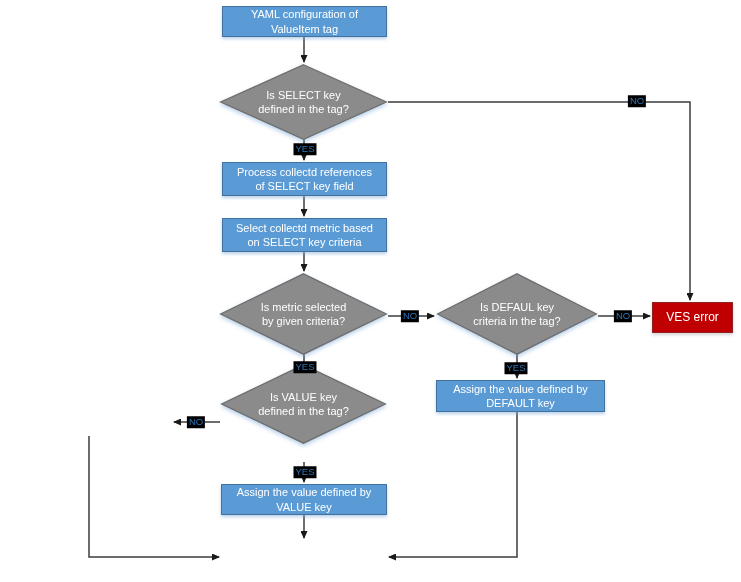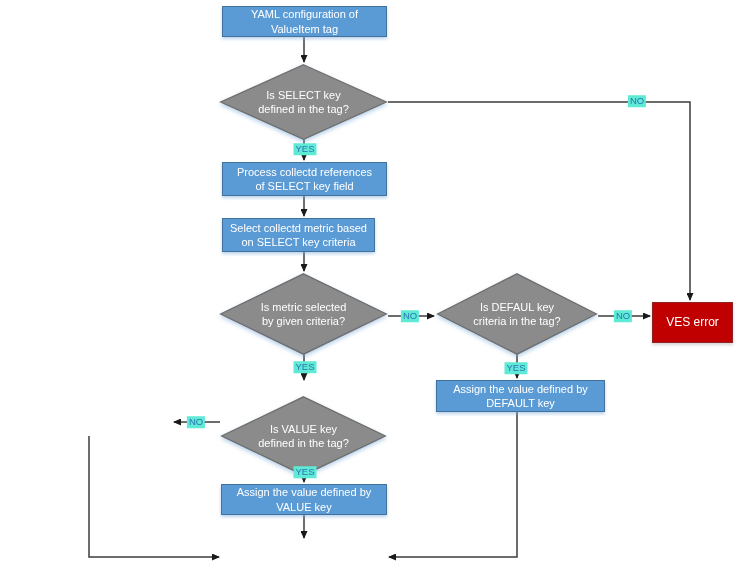--- a/index.html
+++ b/index.html
@@ -43,21 +43,21 @@
     position:absolute; left:0; top:0; right:0; bottom:0;
     display:flex; align-items:center; justify-content:center;
     text-align:center;
     color:#ffffff; font-size:11px; line-height:1.3;
     white-space:pre-line;
   }
 
   .elabel {
     position:absolute;
     transform:translate(-50%,-50%);
-    background:#5eead4;
+    background:#000000;
     color:#2E74B5;
     font-size:9.5px;
     line-height:1;
     padding:1px 2px;
   }
 </style>
 </head>
 <body>
 
 <div class="canvas">
@@ -85,32 +85,32 @@
       <polyline points="388,102 690,102 690,300" marker-end="url(#arrow)"></polyline>
     </g>
   </svg>
 
   <div class="node process" style="left:222px; top:6px; width:165px; height:31px;">YAML configuration of
 ValueItem tag</div>
 
   <div class="node process" style="left:222px; top:162px; width:165px; height:34px;">Process collectd references
 of SELECT key field</div>
 
-  <div class="node process" style="left:222px; top:218px; width:153px; height:34px;">Select collectd metric based
+  <div class="node process" style="left:222px; top:218px; width:165px; height:34px;">Select collectd metric based
 on SELECT key criteria</div>
 
   <div class="node process" style="left:436px; top:380px; width:169px; height:32px;">Assign the value defined by
 DEFAULT key</div>
 
 
   <div class="node process" style="left:221px; top:484px; width:166px; height:31px;">Assign the value defined by
 VALUE key</div>
 
 
-  <div class="node error" style="left:652px; top:302px; width:81px; height:41px;">VES error</div>
+  <div class="node error" style="left:652px; top:302px; width:81px; height:31px;">VES error</div>
 
   <div class="diamond" style="left:219px; top:64px; width:169px; height:76px;">
     <svg class="shape" viewBox="0 0 100 100" preserveAspectRatio="none">
       <polygon points="50,1 99,50 50,99 1,50" fill="#8B8B8B" stroke="#6E6E6E" stroke-width="1.3" vector-effect="non-scaling-stroke"></polygon>
     </svg>
     <div class="dlabel">Is SELECT key
 defined in the tag?</div>
   </div>
 
   <div class="diamond" style="left:219px; top:273px; width:169px; height:82px;">
@@ -122,21 +122,21 @@
   </div>
 
   <div class="diamond" style="left:436px; top:273px; width:162px; height:82px;">
     <svg class="shape" viewBox="0 0 100 100" preserveAspectRatio="none">
       <polygon points="50,1 99,50 50,99 1,50" fill="#8B8B8B" stroke="#6E6E6E" stroke-width="1.3" vector-effect="non-scaling-stroke"></polygon>
     </svg>
     <div class="dlabel">Is DEFAUL key
 criteria in the tag?</div>
   </div>
 
-  <div class="diamond" style="left:220px; top:396px; width:167px; height:80px;">
+  <div class="diamond" style="left:220px; top:364px; width:167px; height:80px;">
     <svg class="shape" viewBox="0 0 100 100" preserveAspectRatio="none">
       <polygon points="50,1 99,50 50,99 1,50" fill="#8B8B8B" stroke="#6E6E6E" stroke-width="1.3" vector-effect="non-scaling-stroke"></polygon>
     </svg>
     <div class="dlabel">Is VALUE key
 defined in the tag?</div>
   </div>
 
   <span class="elabel" style="left:305px; top:149px;">YES</span>
   <span class="elabel" style="left:637px; top:101px;">NO</span>
   <span class="elabel" style="left:305px; top:367px;">YES</span>

